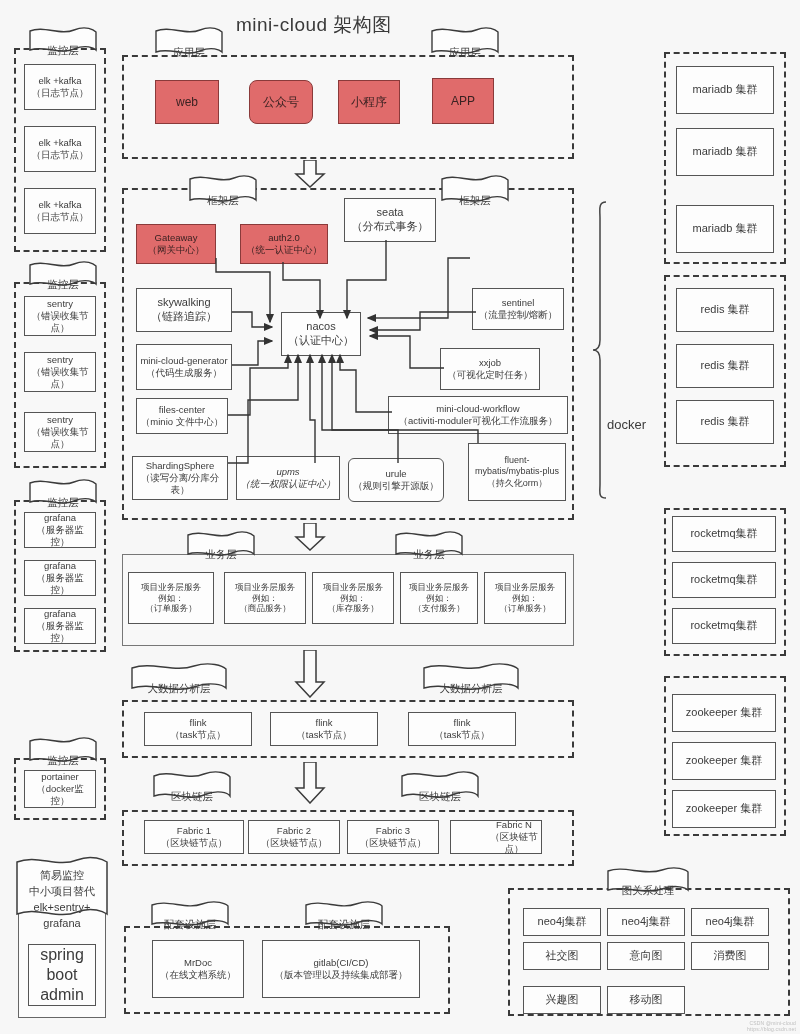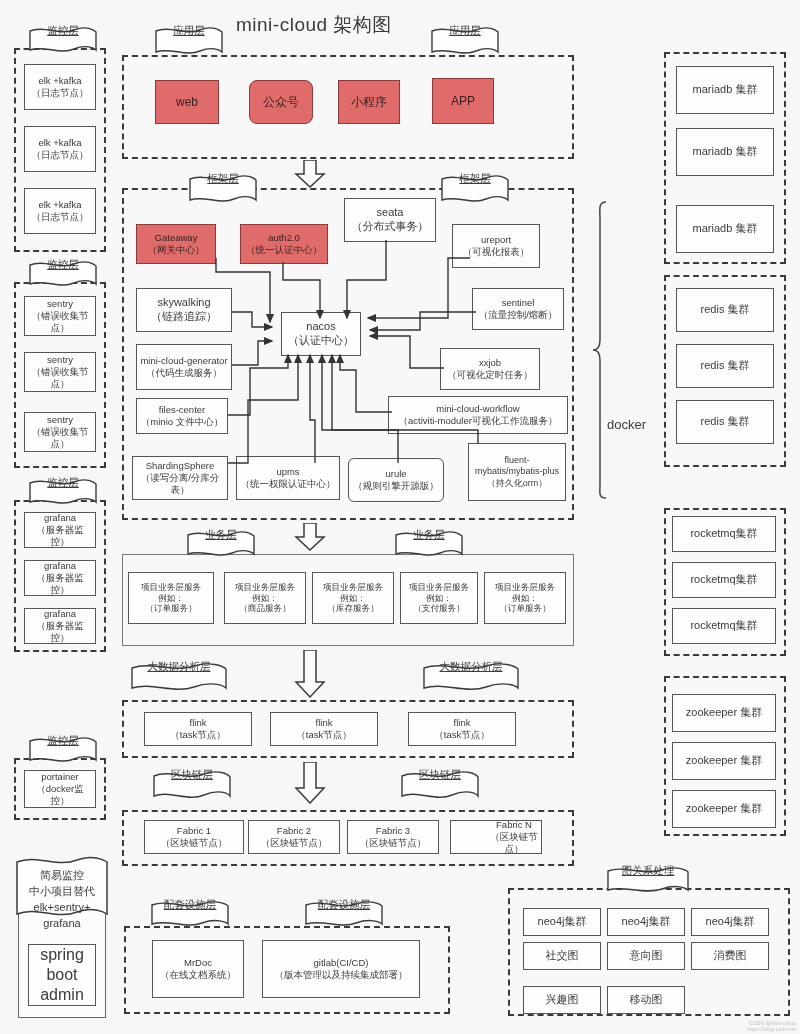--- a/index.html
+++ b/index.html
@@ -53,27 +53,26 @@
     border-color: #8a3a3a;
     color: #3b2222;
   }
   .node.big { font-size: 12px; }
   .node.med { font-size: 11px; }
 
   
   .ribbon {
     position: absolute;
     display: flex;
-    align-items: flex-start;
+    align-items: flex-end;
     justify-content: center;
     font-size: 10.5px;
     color: #3b3b3b;
     z-index: 6;
     pointer-events: auto;
-    text-decoration: underline;
   }
   .ribbon svg { position: absolute; left: 0; top: 0; z-index: -1; }
   .ribbon span { position: relative; z-index: 2; }
 
   
   #title {
     position: absolute;
     font-size: 19px;
     color: #3a3a3a;
     letter-spacing: 0.5px;
@@ -242,24 +241,20 @@
     <span class="l2">（网关中心）</span>
   </div>
   <div class="node red" style="left:240px; top:224px; width:88px; height:40px;">
     <span class="l1">auth2.0</span>
     <span class="l2">（统一认证中心）</span>
   </div>
   <div class="node med" style="left:344px; top:198px; width:92px; height:44px;">
     <span class="l1">seata</span>
     <span class="l2">（分布式事务）</span>
   </div>
-  <div class="node" style="left:452px; top:224px; width:88px; height:44px;">
-    <span class="l1">ureport</span>
-    <span class="l2">（可视化报表）</span>
-  </div>
   <div class="node med" style="left:136px; top:288px; width:96px; height:44px;">
     <span class="l1">skywalking</span>
     <span class="l2">（链路追踪）</span>
   </div>
   <div class="node med" style="left:281px; top:312px; width:80px; height:44px;">
     <span class="l1">nacos</span>
     <span class="l2">（认证中心）</span>
   </div>
   <div class="node" style="left:472px; top:288px; width:92px; height:42px;">
     <span class="l1">sentinel</span>
@@ -278,21 +273,21 @@
     <span class="l2">（activiti-moduler可视化工作流服务）</span>
   </div>
   <div class="node" style="left:136px; top:398px; width:92px; height:36px;">
     <span class="l1">files-center</span>
     <span class="l2">（minio 文件中心）</span>
   </div>
   <div class="node" style="left:132px; top:456px; width:96px; height:44px;">
     <span class="l1">ShardingSphere</span>
     <span class="l2">（读写分离/分库分表）</span>
   </div>
-  <div class="node" style="left:236px; top:456px; width:104px; height:44px;">
+  <div class="node" style="left:236px; top:456px; width:104px; height:44px;font-style:italic;">
     <span class="l1">upms</span>
     <span class="l2">（统一权限认证中心）</span>
   </div>
   <div class="node" style="left:348px; top:458px; width:96px; height:44px;border-radius:6px;">
     <span class="l1">urule</span>
     <span class="l2">（规则引擎开源版）</span>
   </div>
   <div class="node" style="left:468px; top:443px; width:98px; height:58px; font-size:9px;">
     <span class="l1">fluent-mybatis/mybatis-plus</span>
     <span class="l2">（持久化orm）</span>

